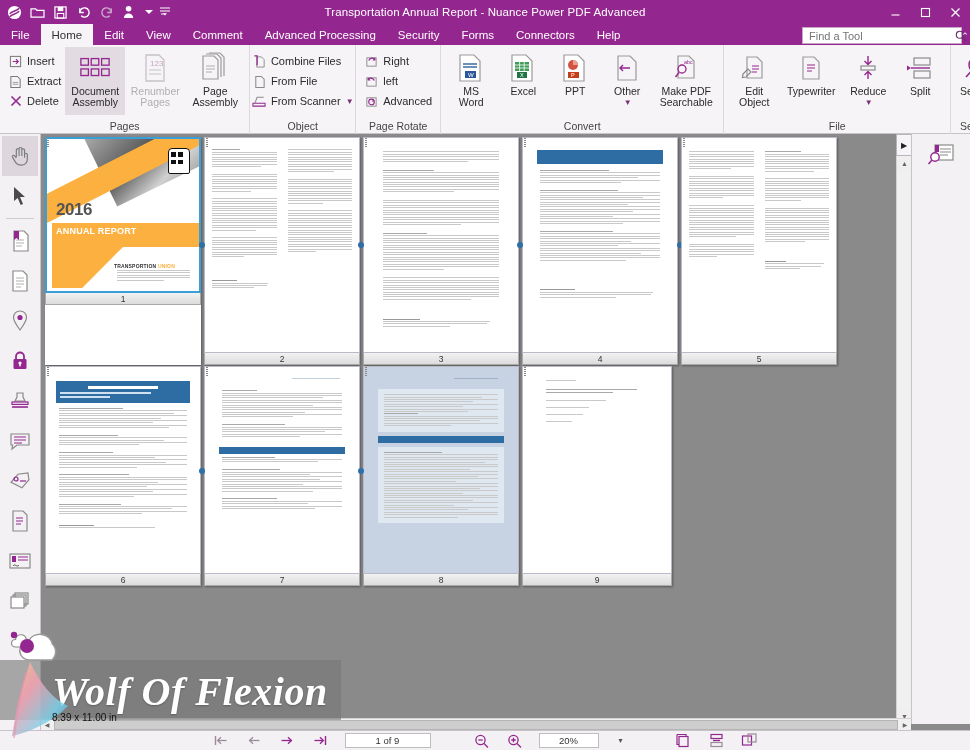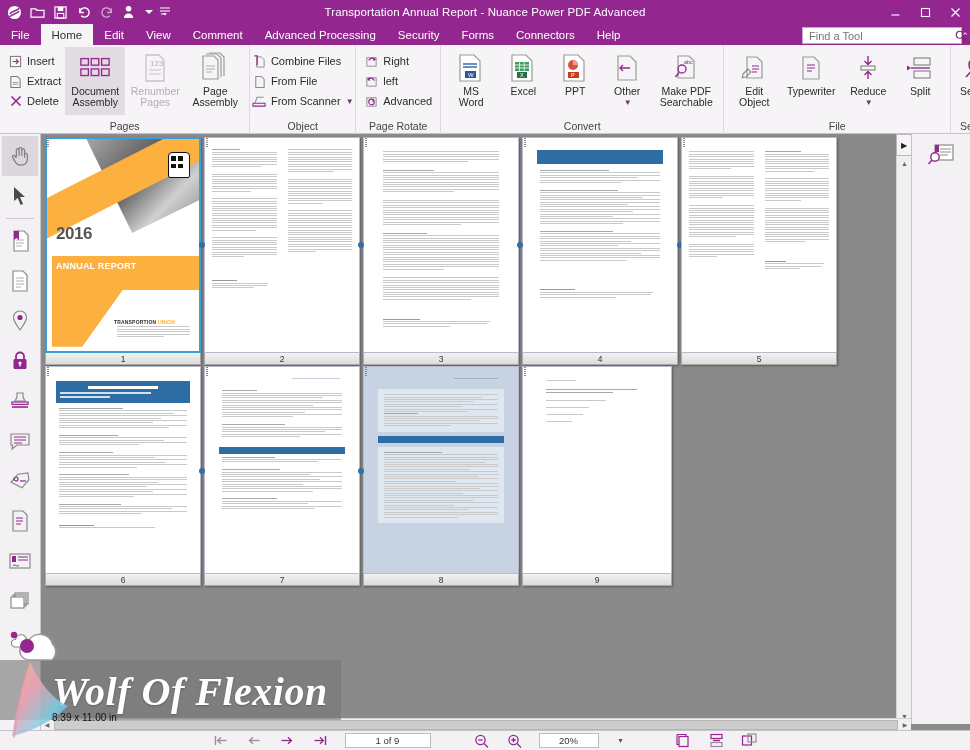--- a/index.html
+++ b/index.html
@@ -732,21 +732,21 @@
         <circle cx="6" cy="4" r="3.2" fill="#93278f"></circle>
       </svg>
   </div>
 </div>
 
 <div class="docarea">
 
   <div class="thumbrow" style="position:absolute; left:4px; top:3px;">
 
     <div class="thumb sel" style="width:156px">
-      <div class="sheet" style="height:216px">
+      <div class="sheet" style="height:156px">
         <div class="cover">
           <div class="photo"></div>
           <div class="ystripe"></div>
           <div class="yband"></div>
           <div class="ytri"></div>
           <div class="logo">
             <i style="left:2px;top:3px;width:5px;height:5px"></i>
             <i style="left:9px;top:3px;width:5px;height:5px"></i>
             <i style="left:2px;top:11px;width:5px;height:4px"></i>
             <i style="left:9px;top:11px;width:5px;height:4px"></i>

